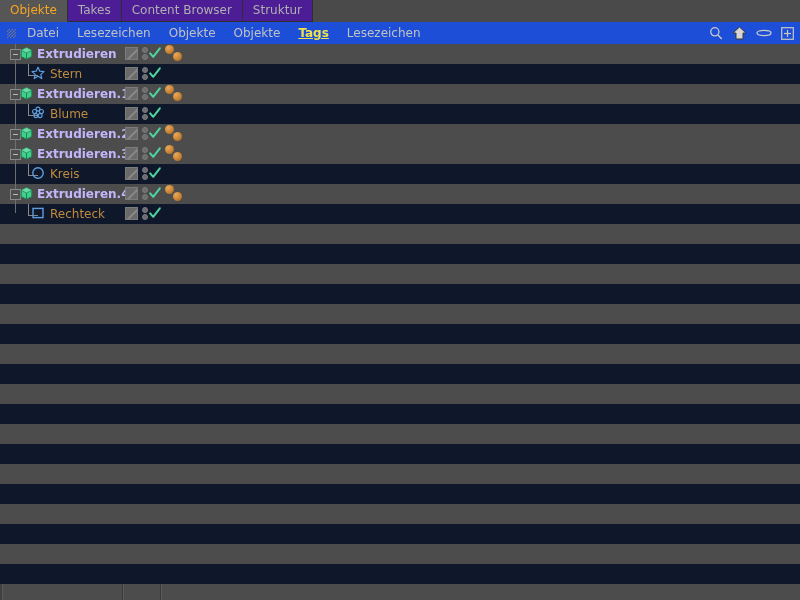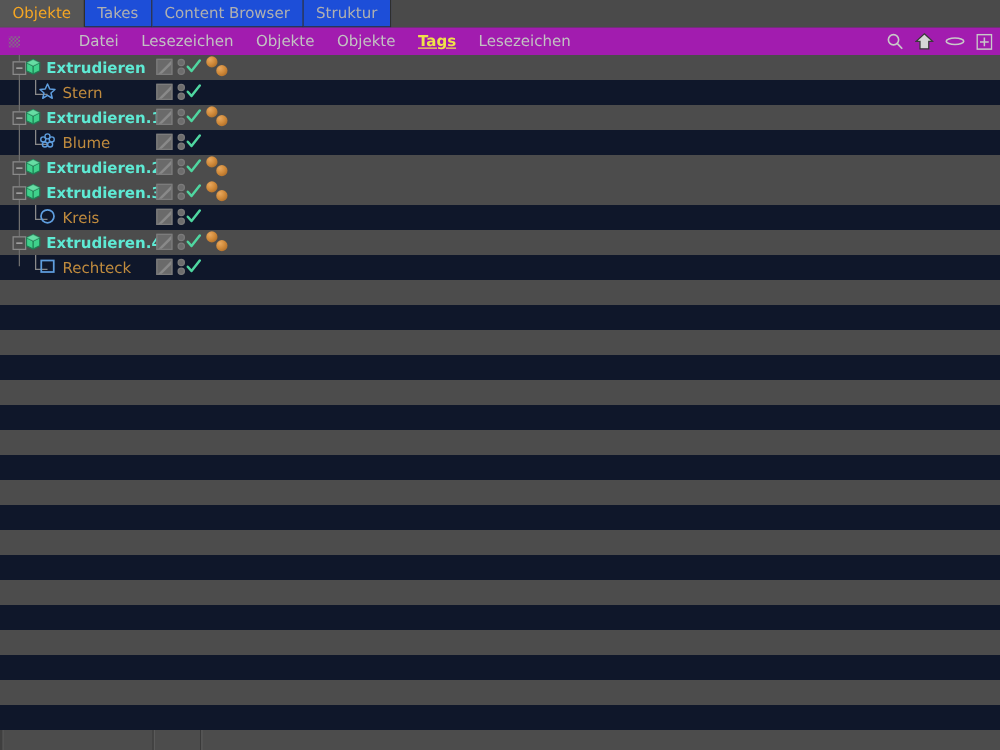--- a/index.html
+++ b/index.html
@@ -15,41 +15,41 @@
   
   .tabbar{
     position:absolute;left:0;top:0;width:800px;height:22px;
     background:#4a4a4a;
     display:flex;align-items:flex-start;
   }
   .tab{
     height:22px;line-height:21px;
     padding:0 10px;
     color:#b0b0b0;
-    background:#1d4ed8;
+    background:#4c1d95;
     border-right:1px solid #2e2e2e;
     border-bottom:1px solid #2e2e2e;
     font-size:12px;
     white-space:nowrap;
     box-sizing:border-box;
   }
   .tab.active{
     color:#f5a623;
     background:#565656;
     border-bottom:1px solid #565656;
   }
   .tabbar-fill{
     flex:1;height:22px;background:#4a4a4a;border-bottom:1px solid #3c3c3c;
   }
 
   
   .menubar{
     position:absolute;left:0;top:22px;width:800px;height:22px;
-    background:#a21caf;
-    display:flex;align-items:center;gap:36px;
+    background:#1d4ed8;
+    display:flex;align-items:center;
   }
   .grip{
     width:14px;height:22px;margin-left:4px;
     display:flex;align-items:center;justify-content:center;
   }
   .grip i{
     display:block;width:9px;height:9px;
     background-image:
       linear-gradient(45deg,#7e7e7e 25%,transparent 25%,transparent 75%,#7e7e7e 75%),
       linear-gradient(45deg,#7e7e7e 25%,transparent 25%,transparent 75%,#7e7e7e 75%);
@@ -113,21 +113,21 @@
   .stub-l{position:absolute;left:21px;top:9px;width:4px;height:1px;background:#8a8a8a;}
 
   .obj-icon{position:absolute;top:2px;}
   .obj-icon.parent{left:19px;}
   .obj-icon.child{left:31px;}
 
   .label{
     position:absolute;top:0;height:20px;line-height:20px;font-size:12px;
     white-space:nowrap;
   }
-  .label.parent{left:37px;color:#5eead4;font-weight:bold;text-align:center;}
+  .label.parent{left:37px;color:#c4b5fd;font-weight:bold;text-align:center;}
   .label.child{left:50px;color:#c08b3e;}
 
   
   .tagcol{position:absolute;left:124px;top:0;width:36px;height:20px;}
   .tagcol .t{position:absolute;top:3px;}
   .tag-square{
     left:1px;width:13px;height:13px;background:#6a6a6a;border:1px solid #7c7c7c;
     box-sizing:border-box;overflow:hidden;
   }
   .tag-square::after{

